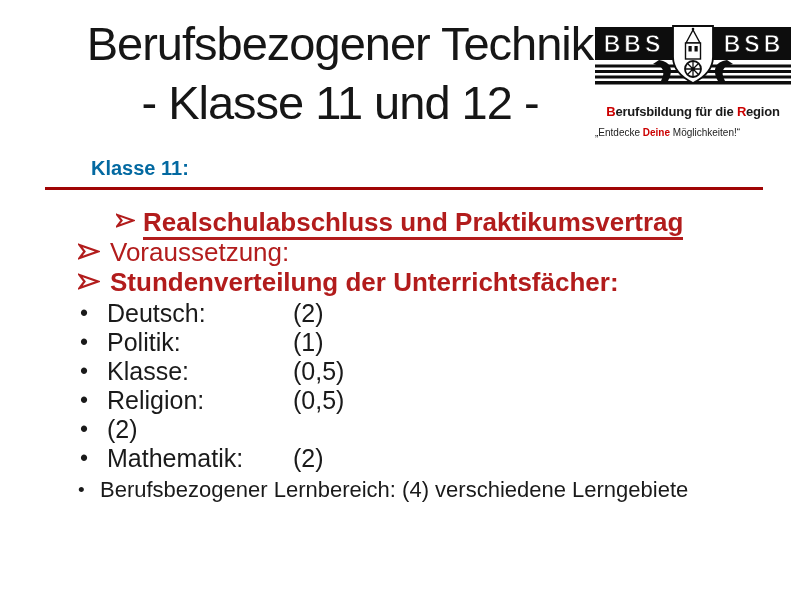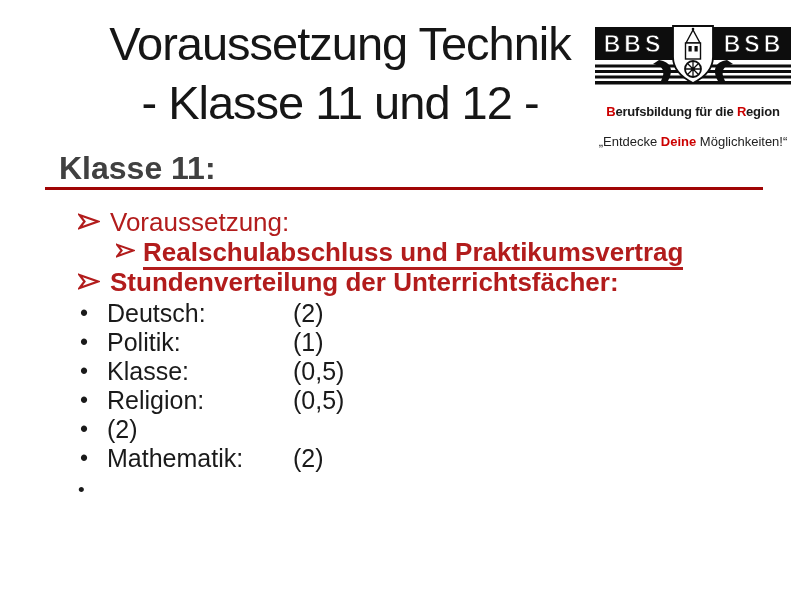--- a/index.html
+++ b/index.html
@@ -14,26 +14,26 @@
   }
   
   .logo{position:absolute;left:595px;top:24px;width:196px;}
   .logo svg{display:block;}
   .logo-tagline{
     margin-top:18px;font-size:13px;font-weight:bold;letter-spacing:-0.2px;
     white-space:nowrap;color:#1a1a1a;text-align:center;width:196px;
   }
   .logo-tagline .red{color:#cc0000;}
   .logo-slogan{
-    margin-top:15px;font-size:13px;color:#222;text-align:center;width:196px;white-space:nowrap;
+    margin-top:8px;font-size:10px;color:#222;text-align:left;width:196px;white-space:nowrap;
   }
   .logo-slogan .red{color:#cc0000;font-weight:bold;}
   
   .section-heading{
-    position:absolute;left:59px;top:153px;font-size:32px;font-weight:bold;color:#404040;
+    position:absolute;left:91px;top:153px;font-size:20px;font-weight:bold;color:#0369a1;
     line-height:30px;
   }
   .rule{
     position:absolute;left:45px;top:187px;width:718px;height:3px;background:#a00505;
   }
   
   .content{position:absolute;left:78px;top:207px;width:700px;}
   .arrow-row{display:flex;align-items:flex-start;height:30px;font-size:26px;line-height:30px;color:#b21c1c;}
   .arrow-row .arrow{flex:0 0 auto;margin:6px 10px 0 0;}
   .arrow-row.lvl2{padding-left:38px;height:30px;}
@@ -45,21 +45,21 @@
   .subject-row .sname{flex:0 0 186px;}
   .footer-row{display:flex;margin-top:4px;height:26px;font-size:22px;line-height:26px;color:#1a1a1a;}
   .footer-row .dot{flex:0 0 22px;font-size:19px;line-height:26px;}
 </style>
 </head>
 <body>
 
 <div class="slide">
 
   <div class="title">
-    <div>Voraussetzung Technik</div>
+    <div>Berufsbezogener Technik</div>
     <div>- Klasse 11 und 12 -</div>
   </div>
 
   <div class="logo">
     <svg width="196" height="62" viewBox="0 0 196 62">
       <rect x="0" y="3" width="78" height="33" fill="#0d0d0d"></rect>
       <rect x="118" y="3" width="78" height="33" fill="#0d0d0d"></rect>
 
       <rect x="0" y="40.5" width="196" height="3" fill="#0d0d0d"></rect>
       <rect x="0" y="46" width="196" height="3" fill="#0d0d0d"></rect>
@@ -90,32 +90,32 @@
     </svg>
     <div class="logo-tagline"><span class="red">B</span><span>erufsbildung für die </span><span class="red">R</span><span>egion</span></div>
     <div class="logo-slogan"><span>„Entdecke </span><span class="red">Deine</span><span> Möglichkeiten!“</span></div>
   </div>
 
   <div class="section-heading">Klasse 11:</div>
   <div class="rule"></div>
 
   <div class="content">
 
+    <div class="arrow-row lvl2">
+      <svg class="arrow" width="19" height="15" viewBox="0 0 22 17">
+        <path d="M1.5,2 L20,8.5 L1.5,15 L6.5,8.5 Z" fill="#ffffff" stroke="#b21c1c" stroke-width="2.4"></path>
+      </svg>
+      <span class="bullet-text">Realschulabschluss und Praktikumsvertrag</span>
+    </div>
+
     <div class="arrow-row">
       <svg class="arrow" width="22" height="17" viewBox="0 0 22 17">
         <path d="M1.5,2 L20,8.5 L1.5,15 L6.5,8.5 Z" fill="#ffffff" stroke="#b21c1c" stroke-width="2.2"></path>
       </svg>
       <span class="bullet-text">Voraussetzung:</span>
-    </div>
-
-    <div class="arrow-row lvl2">
-      <svg class="arrow" width="19" height="15" viewBox="0 0 22 17">
-        <path d="M1.5,2 L20,8.5 L1.5,15 L6.5,8.5 Z" fill="#ffffff" stroke="#b21c1c" stroke-width="2.4"></path>
-      </svg>
-      <span class="bullet-text">Realschulabschluss und Praktikumsvertrag</span>
     </div>
 
     <div class="arrow-row last">
       <svg class="arrow" width="22" height="17" viewBox="0 0 22 17">
         <path d="M1.5,2 L20,8.5 L1.5,15 L6.5,8.5 Z" fill="#ffffff" stroke="#b21c1c" stroke-width="2.2"></path>
       </svg>
       <span class="bullet-text">Stundenverteilung der Unterrichtsfächer:</span>
     </div>
 
     <div class="subject-row">
@@ -143,16 +143,17 @@
       <span class="shours">(2)</span>
     </div>
     <div class="subject-row">
       <span class="dot">•</span>
       <span class="sname">Mathematik:</span>
       <span class="shours">(2)</span>
     </div>
 
     <div class="footer-row">
       <span class="dot">•</span>
+      <span>Berufsbezogener Lernbereich: (4) verschiedene Lerngebiete</span>
     </div>
 
   </div>
 </div>
 
 </body></html>

